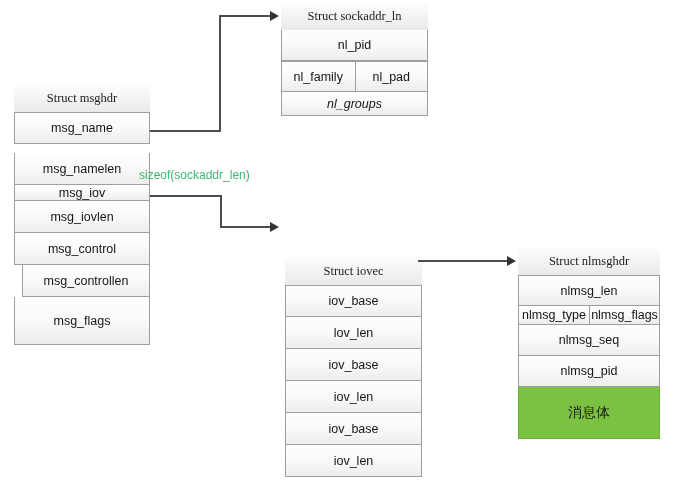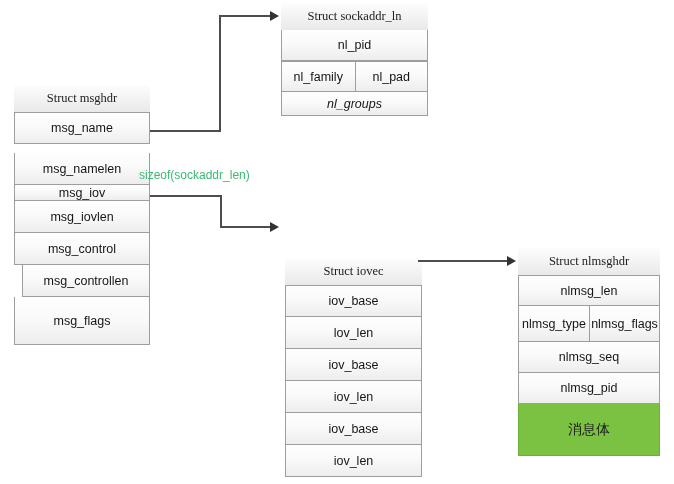--- a/index.html
+++ b/index.html
@@ -179,21 +179,21 @@
 </div>
 
 <div class="struct" style="left:518px; top:248px; width:142px;">
   <div class="struct-header" style="height:27px; width:142px;">
     <span>Struct nlmsghdr</span>
   </div>
   <div class="rows">
     <div class="row first" style="height:31px;">
       <span>nlmsg_len</span>
     </div>
-    <div class="row split" style="height:36px;">
+    <div class="row split" style="height:19px;">
       <span class="half">nlmsg_type</span>
       <span class="half">nlmsg_flags</span>
     </div>
     <div class="row" style="height:31px;">
       <span>nlmsg_seq</span>
     </div>
     <div class="row" style="height:31px;">
       <span>nlmsg_pid</span>
     </div>
     <div class="row green" style="height:52px;">

